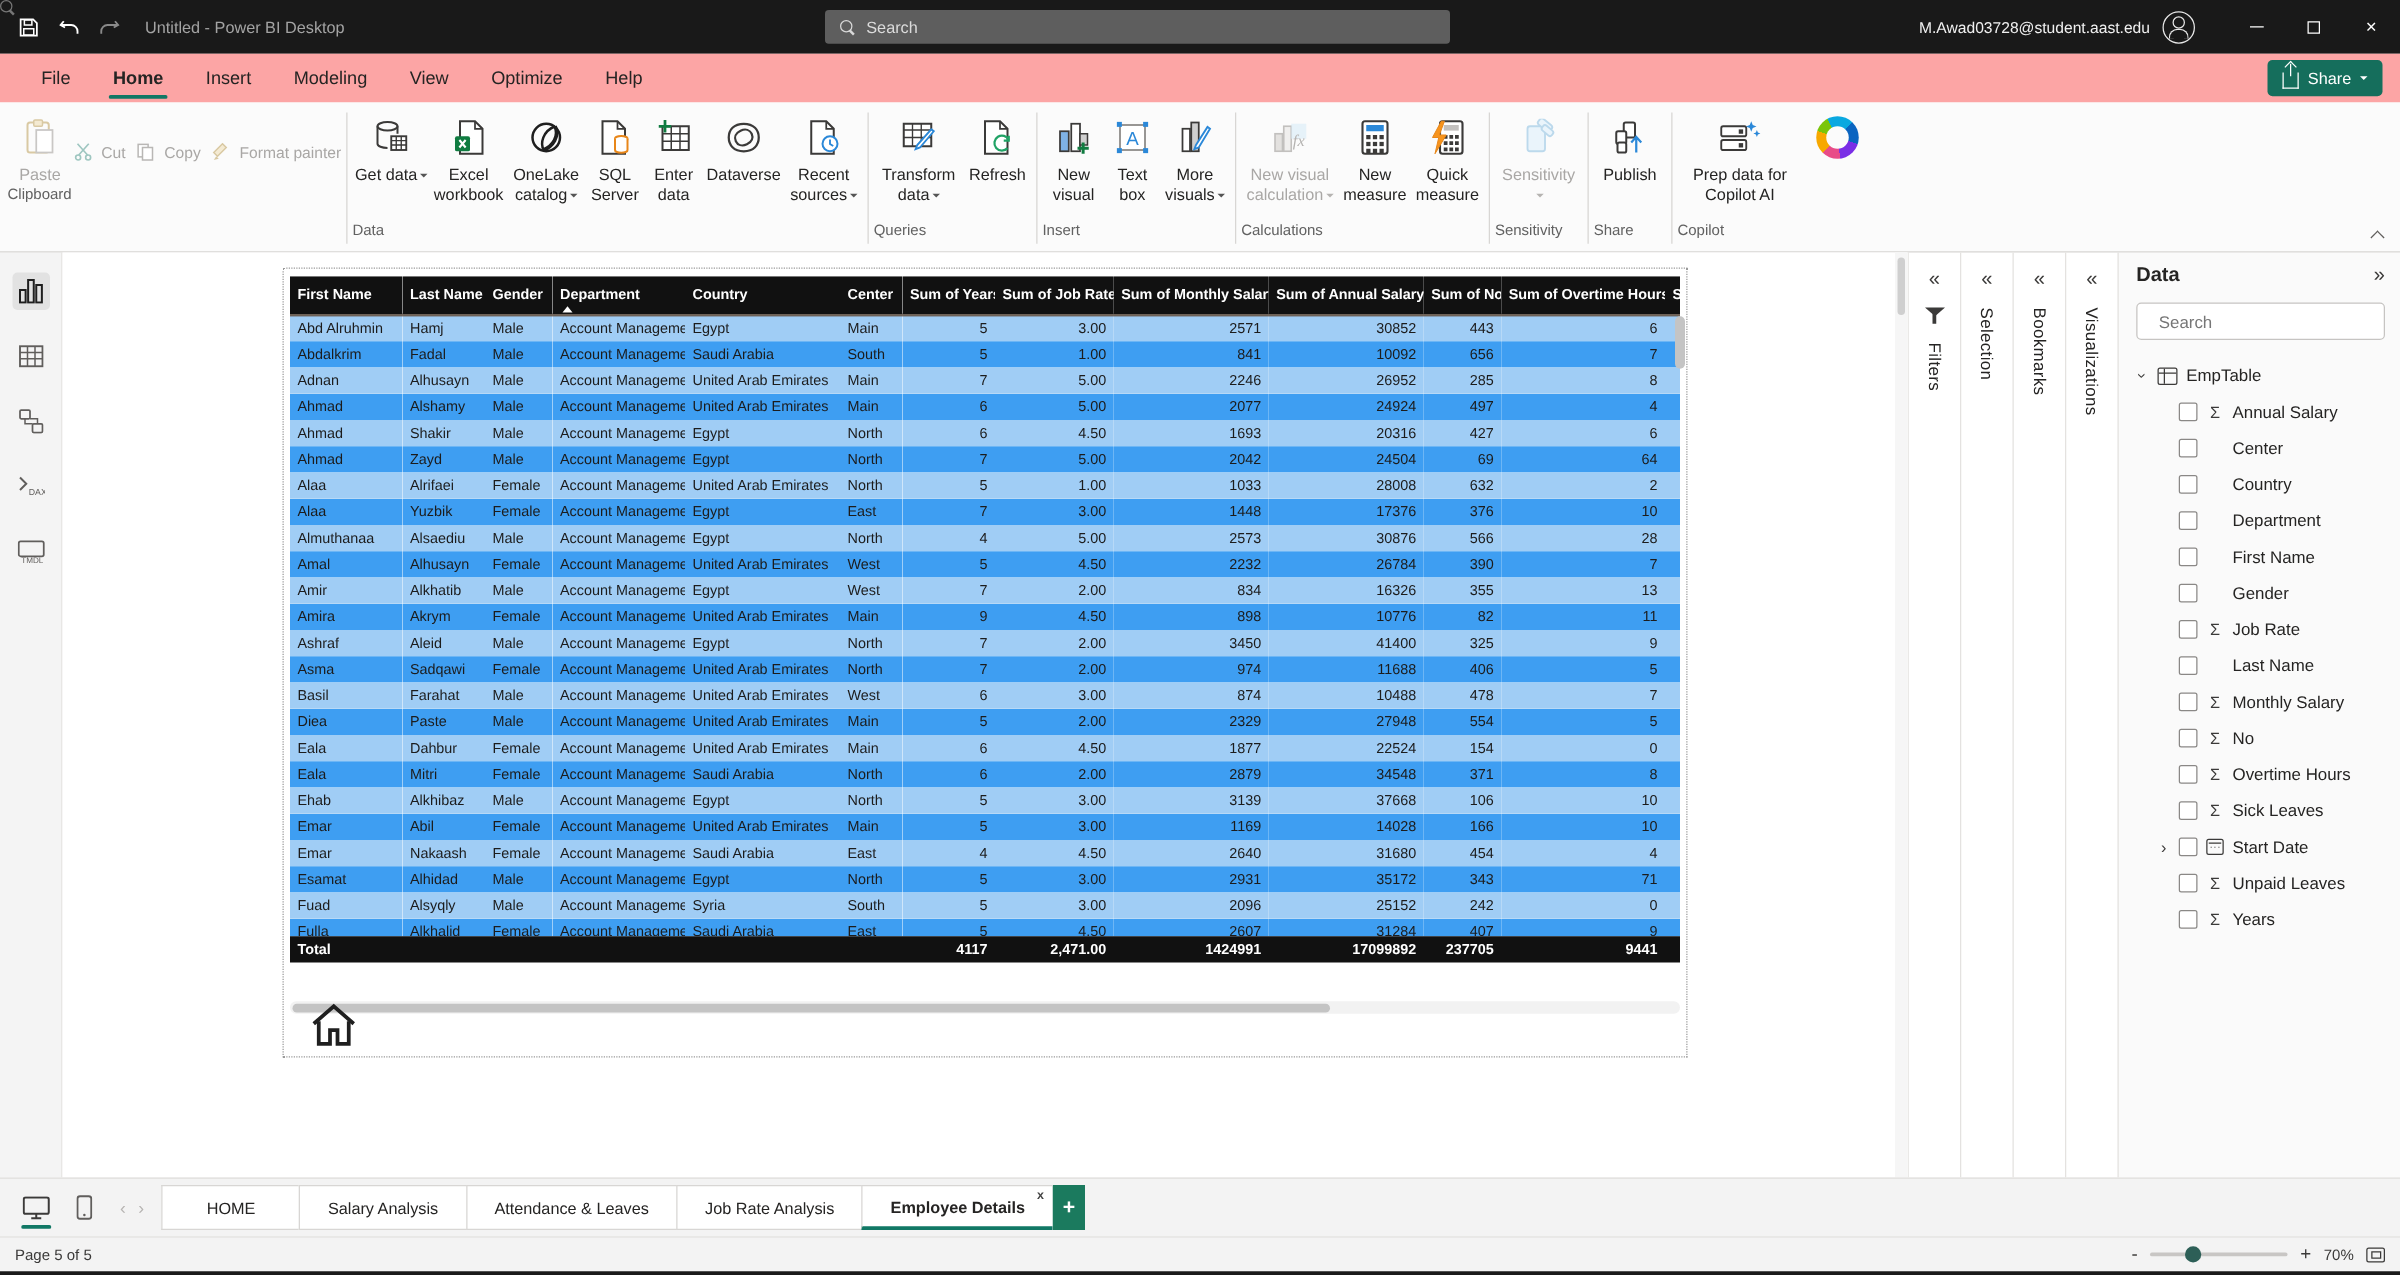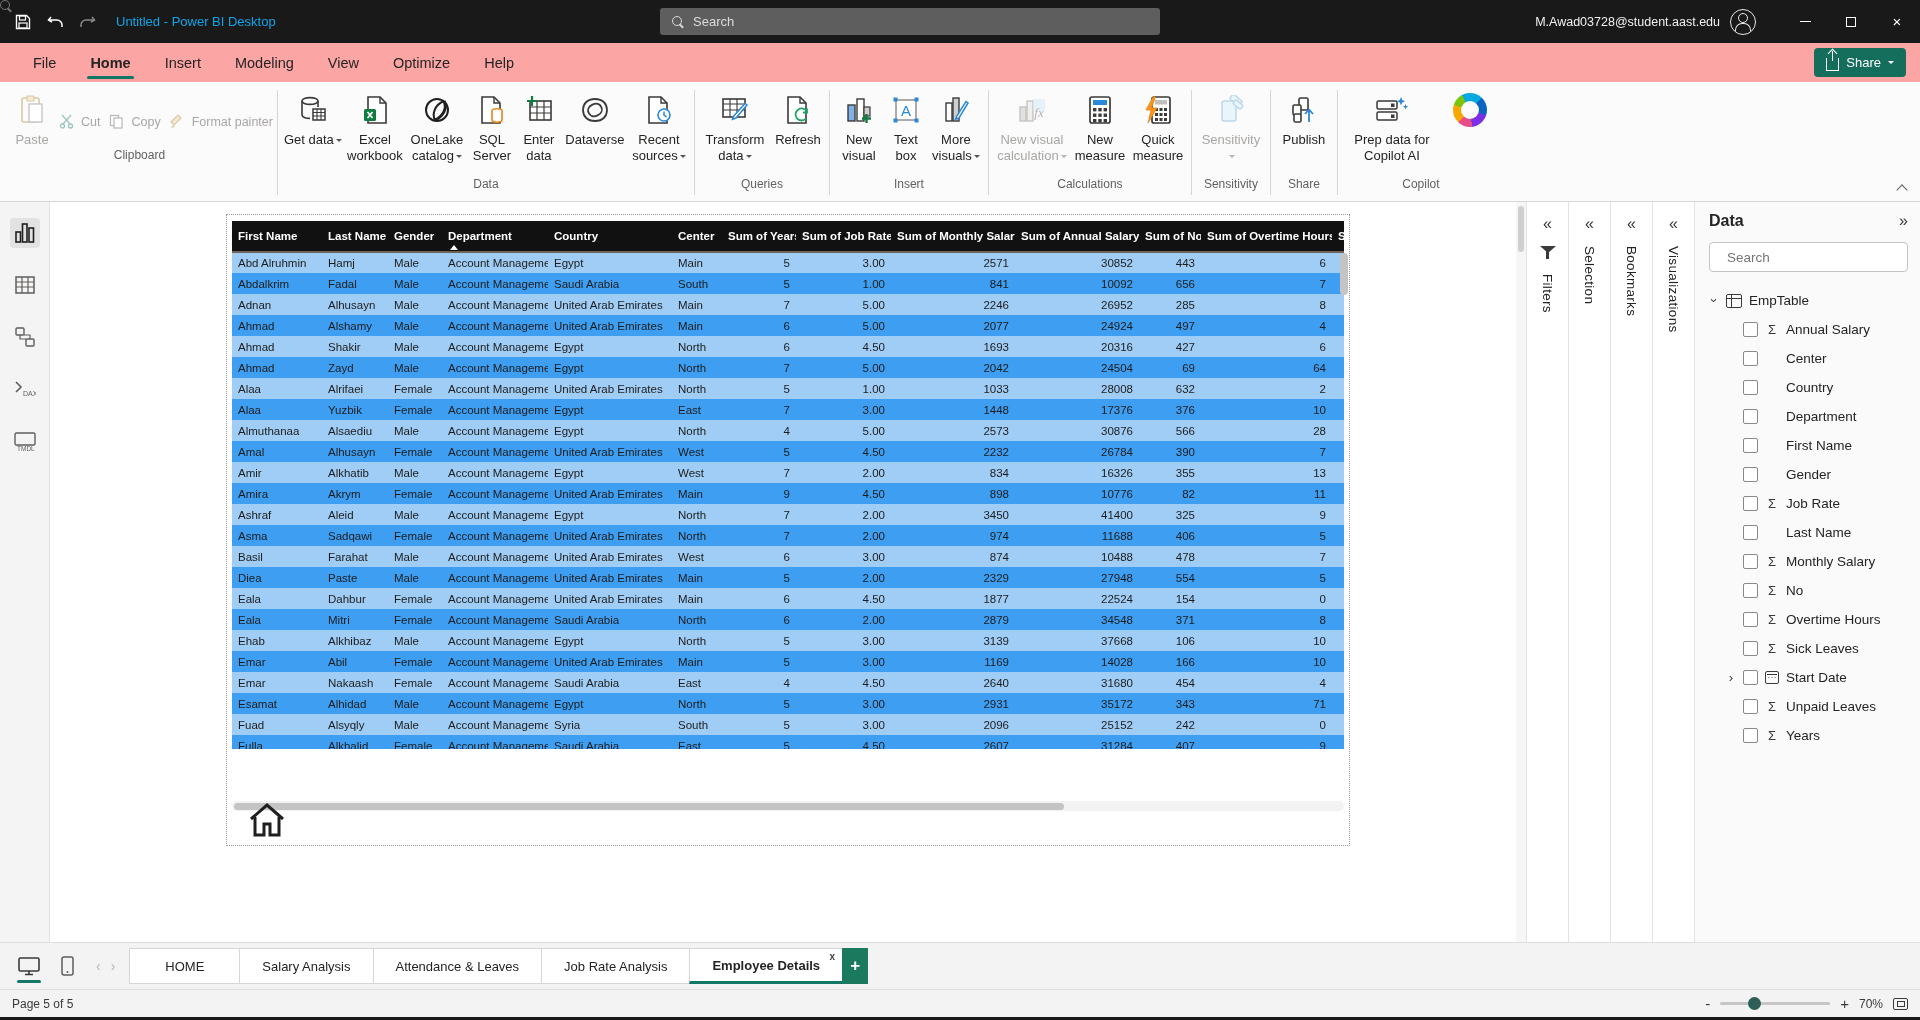--- a/index.html
+++ b/index.html
@@ -4,21 +4,21 @@
 <style>
   * { margin:0; padding:0; box-sizing:border-box; }
   html,body { width:1920px; height:1020px; overflow:hidden; font-family:"Liberation Sans",sans-serif; background:#fff; }
   .app { position:relative; width:1920px; height:1020px; display:flex; flex-direction:column; }
 
   
   .titlebar { height:43px; background:#191919; display:flex; align-items:center; color:#fff; flex:none; }
   .tb-left { display:flex; align-items:center; gap:14px; padding-left:14px; width:660px; }
   .tb-ic { width:18px; height:18px; display:flex; align-items:center; justify-content:center; }
   .tb-ic svg { display:block; }
-  .tb-title { font-size:13px; color:#0ea5e9; margin-left:6px; }
+  .tb-title { font-size:13px; color:#a3a3a3; margin-left:6px; }
   .tb-search { width:500px; height:27px; background:#5e5e5e; border-radius:3px; display:flex; align-items:center; gap:9px; padding-left:12px; }
   .tb-search .mag { width:12px; height:12px; position:relative; flex:none; }
   .mag::before { content:""; position:absolute; width:8px; height:8px; border:1.5px solid #d9d9d9; border-radius:50%; left:0; top:0; }
   .mag::after { content:""; position:absolute; width:5px; height:1.5px; background:#d9d9d9; transform:rotate(45deg); left:7px; top:9px; }
   .tb-search span { font-size:13px; color:#dcdcdc; }
   .tb-right { margin-left:auto; display:flex; align-items:center; height:100%; }
   .tb-account { font-size:12.5px; color:#f0f0f0; margin-right:10px; }
   .tb-avatar { width:26px; height:26px; border-radius:50%; border:1.5px solid #e8e8e8; position:relative; margin-right:26px; }
   .tb-avatar::before { content:""; position:absolute; width:8px; height:8px; border-radius:50%; border:1.5px solid #e8e8e8; left:7px; top:3px; }
   .tb-avatar::after { content:""; position:absolute; width:14px; height:7px; border-radius:7px 7px 0 0; border:1.5px solid #e8e8e8; border-bottom:none; left:4px; top:13px; }
@@ -36,21 +36,21 @@
   .share-ic { width:13px; height:13px; border:1.5px solid #fff; border-top:none; position:relative; margin-top:3px; }
   .share-ic::before { content:""; position:absolute; left:4.5px; top:-7px; width:1.5px; height:10px; background:#fff; }
   .share-ic::after { content:""; position:absolute; left:2px; top:-8px; width:6px; height:6px; border-top:1.5px solid #fff; border-left:1.5px solid #fff; transform:rotate(45deg); }
   .chev { width:0; height:0; border-left:4px solid transparent; border-right:4px solid transparent; border-top:4px solid currentColor; display:inline-block; }
   .chev.small { border-left-width:3.5px; border-right-width:3.5px; border-top-width:3.5px; }
 
   
   .ribbon { height:120px; background:#fbfbfb; border-bottom:1px solid #d8d6d4; display:flex; flex:none; position:relative; padding-left:6px; }
   .rgroup { display:flex; flex-direction:column; height:100%; }
   .rbtns { display:flex; align-items:flex-start; flex:1; padding-top:8px; }
-  .rglabel { height:24px; font-size:12px; color:#616161; text-align:center; padding-bottom:6px; }
+  .rglabel { height:24px; font-size:12px; color:#616161; text-align:left; padding-bottom:6px; }
   .rdiv { width:1px; background:#d8d6d4; margin:8px 4px 6px 4px; }
   .rbtn { width:62px; display:flex; flex-direction:column; align-items:center; gap:5px; padding-top:3px; }
   .rbtn .lbl { font-size:13px; color:#252423; text-align:center; line-height:1.25; }
   .rbtn.disabled .lbl { color:#a9a7a5; }
   .rbtn .lbl .chev { color:#555; margin-left:2px; vertical-align:middle; }
   .rbtn.disabled .lbl .chev { color:#b5b3b1; }
   .ri { width:34px; height:34px; display:flex; align-items:center; justify-content:center; }
   .clipgroup { display:flex; padding-top:8px; }
   .paste-big { width:52px; display:flex; flex-direction:column; align-items:center; gap:5px; padding-top:3px; }
   .clip-smalls { display:flex; gap:8px; padding-top:5px; }
@@ -962,20 +962,35 @@
                     <td class="num">4.50</td>
                     <td class="num">2607</td>
                     <td class="num">31284</td>
                     <td class="num">407</td>
                     <td class="num">9</td>
                     <td class=""></td>
                   </tr>
                 </tbody>
               </table>
             </div>
+          <div class="total-row" id="total-row">
+              <div style="width: 90px; text-align: left;">Total</div>
+              <div style="width: 66px; text-align: left;"></div>
+              <div style="width: 54px; text-align: left;"></div>
+              <div style="width: 106px; text-align: left;"></div>
+              <div style="width: 124px; text-align: left;"></div>
+              <div style="width: 50px; text-align: left;"></div>
+              <div style="width: 74px; text-align: right;">4117</div>
+              <div style="width: 95px; text-align: right;">2,471.00</div>
+              <div style="width: 124px; text-align: right;">1424991</div>
+              <div style="width: 124px; text-align: right;">17099892</div>
+              <div style="width: 62px; text-align: right;">237705</div>
+              <div style="width: 131px; text-align: right;">9441</div>
+              <div style="width: 12px; text-align: left;"></div>
+            </div>
         </div>
         <div class="hscroll">
             <div class="thumb"></div>
           </div>
         <div class="vscroll-tbl"></div>
         <span class="home-ic">
           <svg width="44" height="42" viewBox="0 0 44 42">
               <path d="M6 20 L22 6 L38 20" fill="none" stroke="#1f1f1f" stroke-width="3"></path>
               <path d="M10 18 v18 h9 v-11 h6 v11 h9 v-18" fill="none" stroke="#1f1f1f" stroke-width="3"></path>
             </svg>

